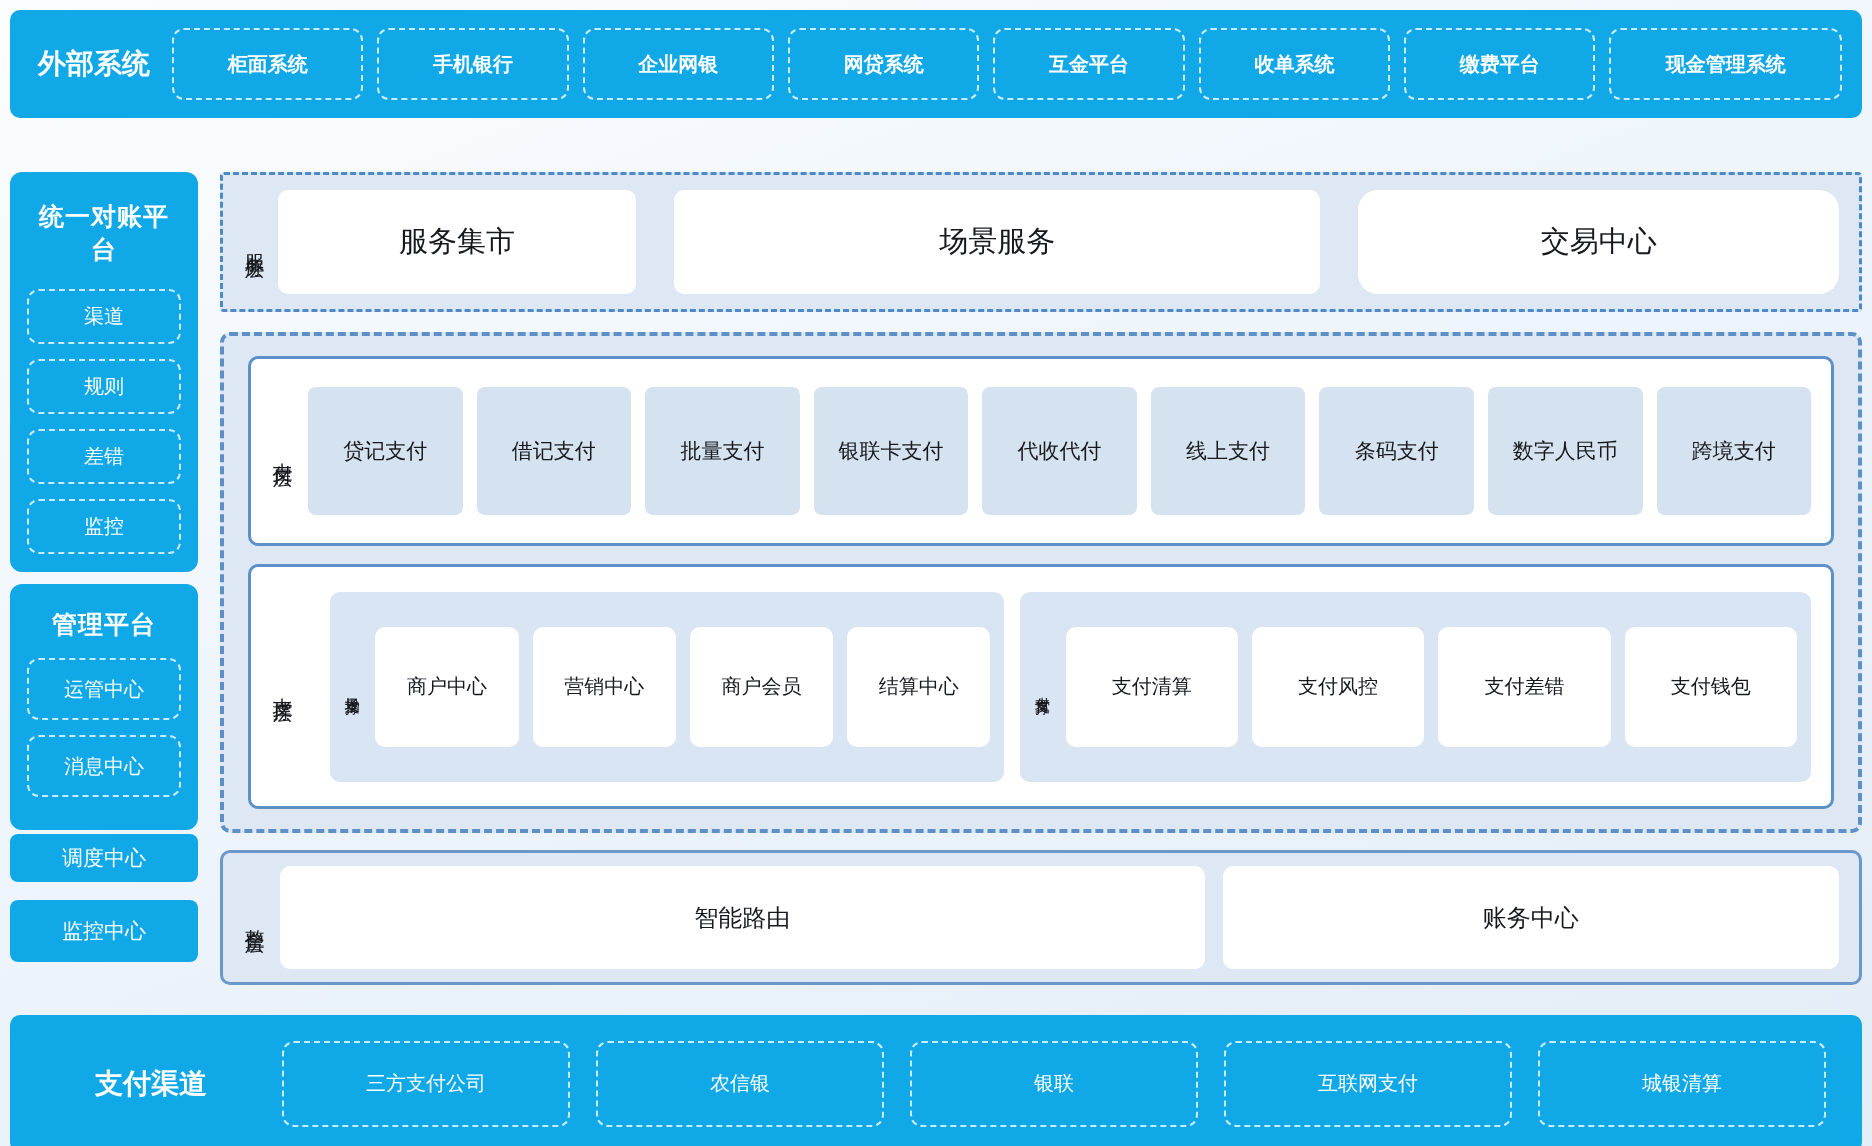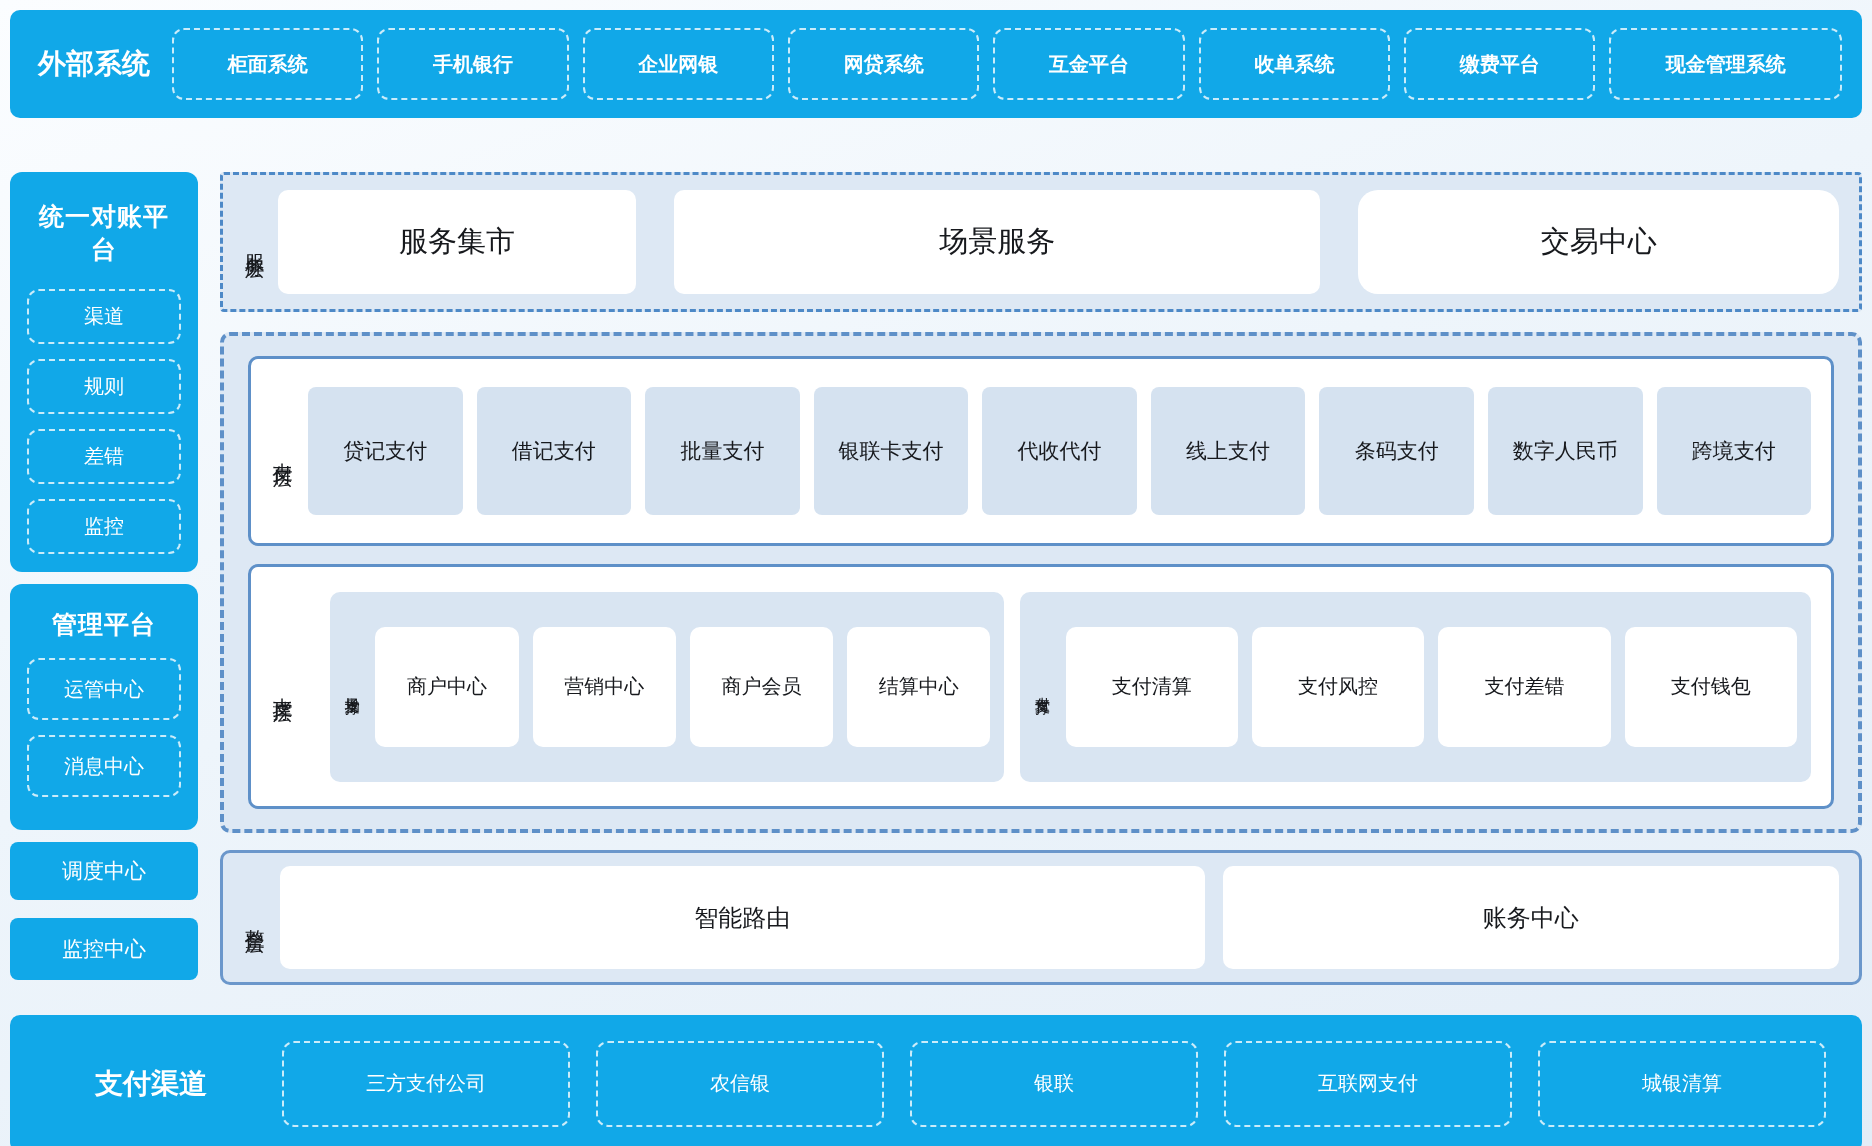--- a/index.html
+++ b/index.html
@@ -101,21 +101,21 @@
         <div class="dashed-item">渠道</div>
         <div class="dashed-item">规则</div>
         <div class="dashed-item">差错</div>
         <div class="dashed-item">监控</div>
       </div>
       <div class="side-panel" style="height:246px;margin-top:12px;">
         <div class="panel-title" style="padding:20px 0 2px 0;">管理平台</div>
         <div class="dashed-item">运管中心</div>
         <div class="dashed-item">消息中心</div>
       </div>
-      <div class="solid-block" style="height:58px;margin-top:12px;">调度中心</div>
+      <div class="solid-block" style="height:48px;margin-top:4px;">调度中心</div>
       <div class="solid-block" style="height:62px;margin-top:18px;">监控中心</div>
     </div>
 
     <div class="main">
 
       <div class="service-layer">
         <div class="v-label">服务层</div>
         <div class="cards">
           <div class="white-card" style="flex:357 1 0;">服务集市</div>
           <div class="white-card" style="flex:644 1 0;">场景服务</div>

